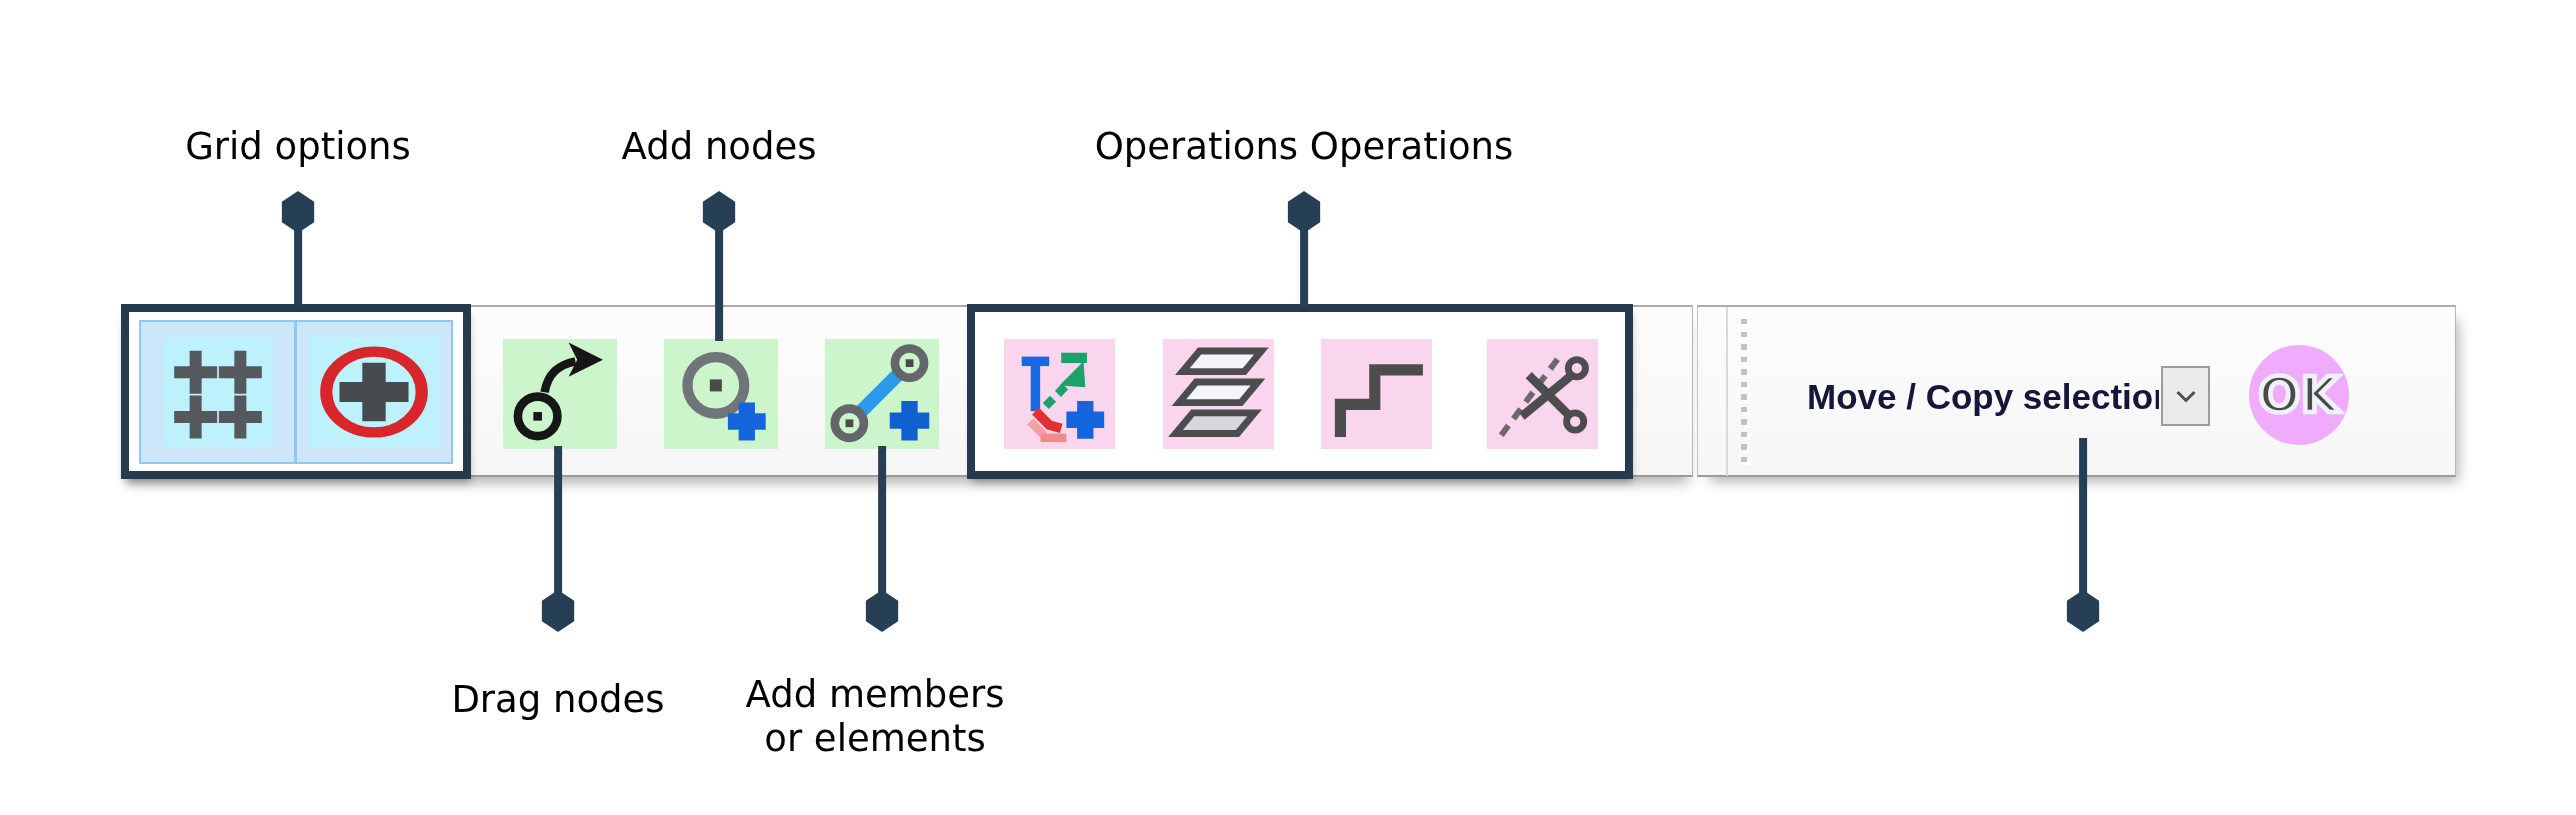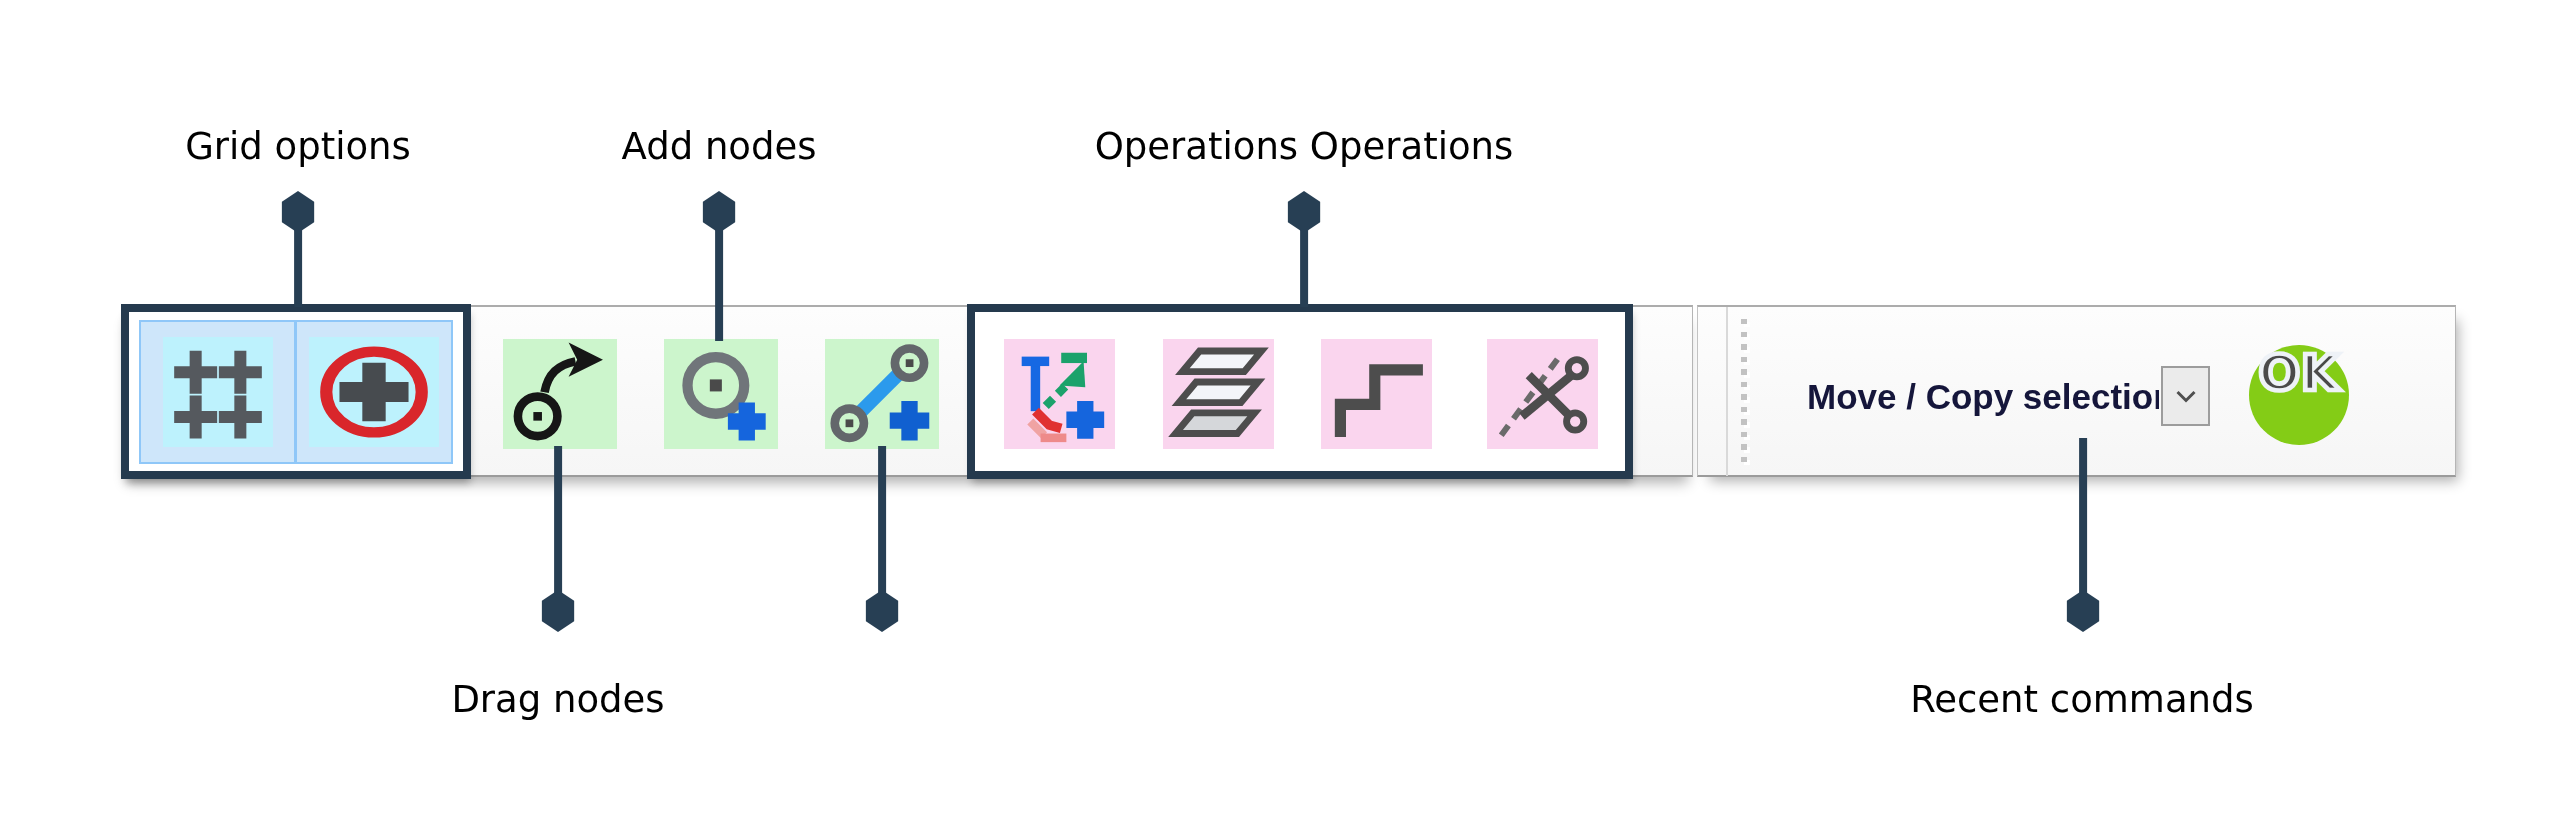--- a/index.html
+++ b/index.html
@@ -35,21 +35,21 @@
   
   .grip-w{position:absolute;left:1744px;top:322px;width:5.5px;height:149px;
           background:repeating-linear-gradient(to bottom,#ffffff 0 5.5px,transparent 5.5px 12.5px);}
   .grip{position:absolute;left:1741px;top:319px;width:5.5px;height:149px;
         background:repeating-linear-gradient(to bottom,#c2c2c2 0 5.5px,transparent 5.5px 12.5px);}
   .mc-label{position:absolute;left:1807px;top:375px;width:352px;height:44px;line-height:44px;
             font-size:35px;font-weight:700;color:#15163b;white-space:nowrap;overflow:hidden;}
   .dd-btn{position:absolute;left:2161px;top:366px;width:49px;height:60px;box-sizing:border-box;
           background:#ebebeb;border:2.3px solid #9c9c9c;display:flex;align-items:center;justify-content:center;}
   .ok-btn{position:absolute;left:2249px;top:345px;width:100px;height:100px;border-radius:50%;
-          background:#84cc16;display:flex;align-items:flex-start;justify-content:center;}
+          background:#f0abfc;display:flex;align-items:center;justify-content:center;}
   .ok-btn span{font-size:49px;font-weight:800;letter-spacing:0.8px;color:#4a4a4a;
                -webkit-text-stroke:4.7px #eef2f7;font-family:"DejaVu Sans","Liberation Sans",sans-serif;}
 
   
   .lbl{position:absolute;transform:translateX(-50%);font-size:37px;color:#000000;
        white-space:nowrap;font-family:"DejaVu Sans","Liberation Sans",sans-serif;}
   .lbl2{text-align:center;line-height:44px;}
   .hex{position:absolute;width:33px;height:42px;background:#273f54;transform:translateX(-50%);
        clip-path:polygon(50% 0,100% 26%,100% 74%,50% 100%,0 74%,0 26%);
        filter:drop-shadow(2.3px 2.3px 1.6px rgba(0,0,0,.25));}
@@ -183,16 +183,19 @@
   <div class="aline" style="left:1304px;top:229px;height:78px"></div>
 
   <div class="aline" style="left:558px;top:446px;height:149px"></div>
   <div class="hex" style="left:558px;top:590px"></div>
   <div class="aline" style="left:882px;top:446px;height:149px"></div>
   <div class="hex" style="left:882px;top:590px"></div>
   <div class="aline" style="left:2083px;top:438px;height:156px"></div>
   <div class="hex" style="left:2083px;top:590px"></div>
 
   <div class="lbl" style="left:558px;top:678px">Drag nodes</div>
-  <div class="lbl" style="left:2082px;top:678px">Recent commands</div>
+  <div class="lbl lbl2" style="left:875px;top:673px">
+    <span style="display:block">Add members</span>
+    <span style="display:block">or elements</span>
+  </div>
 
 </div>
 
 
 </body></html>

